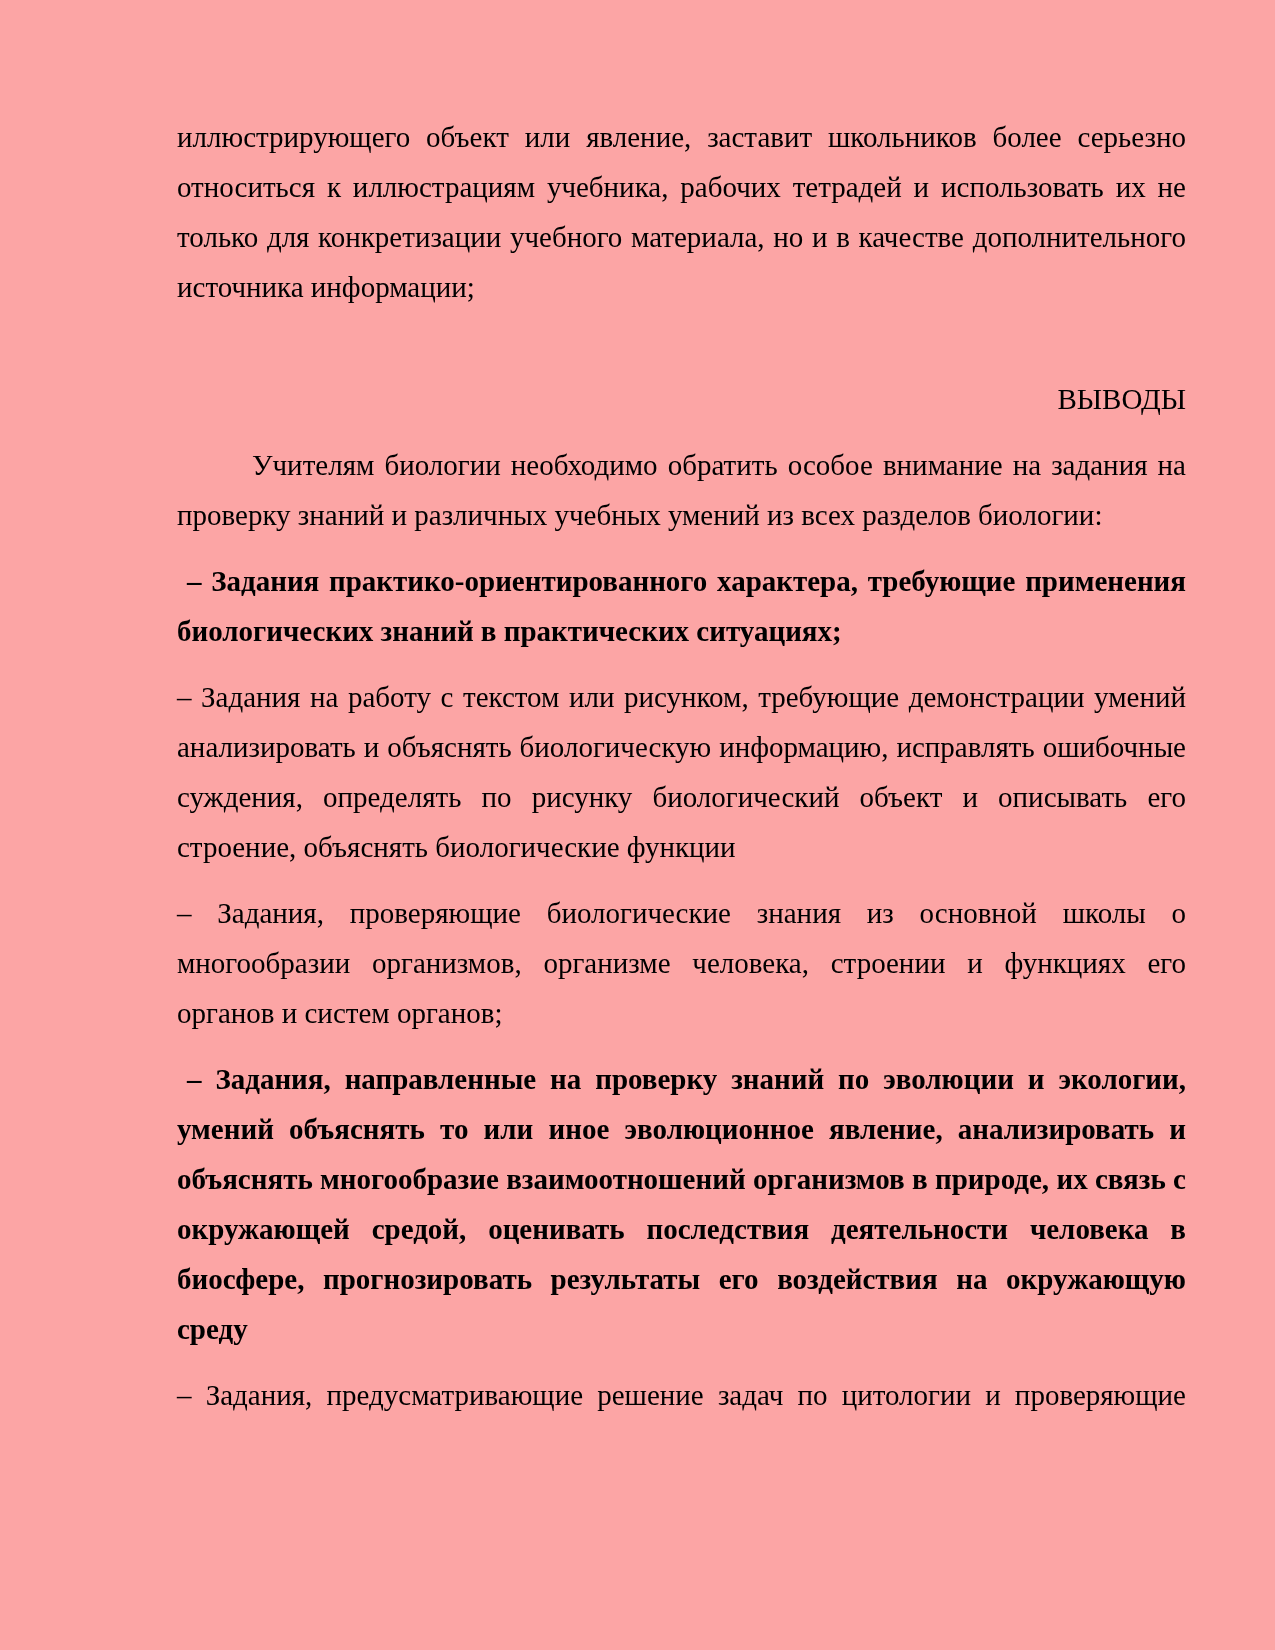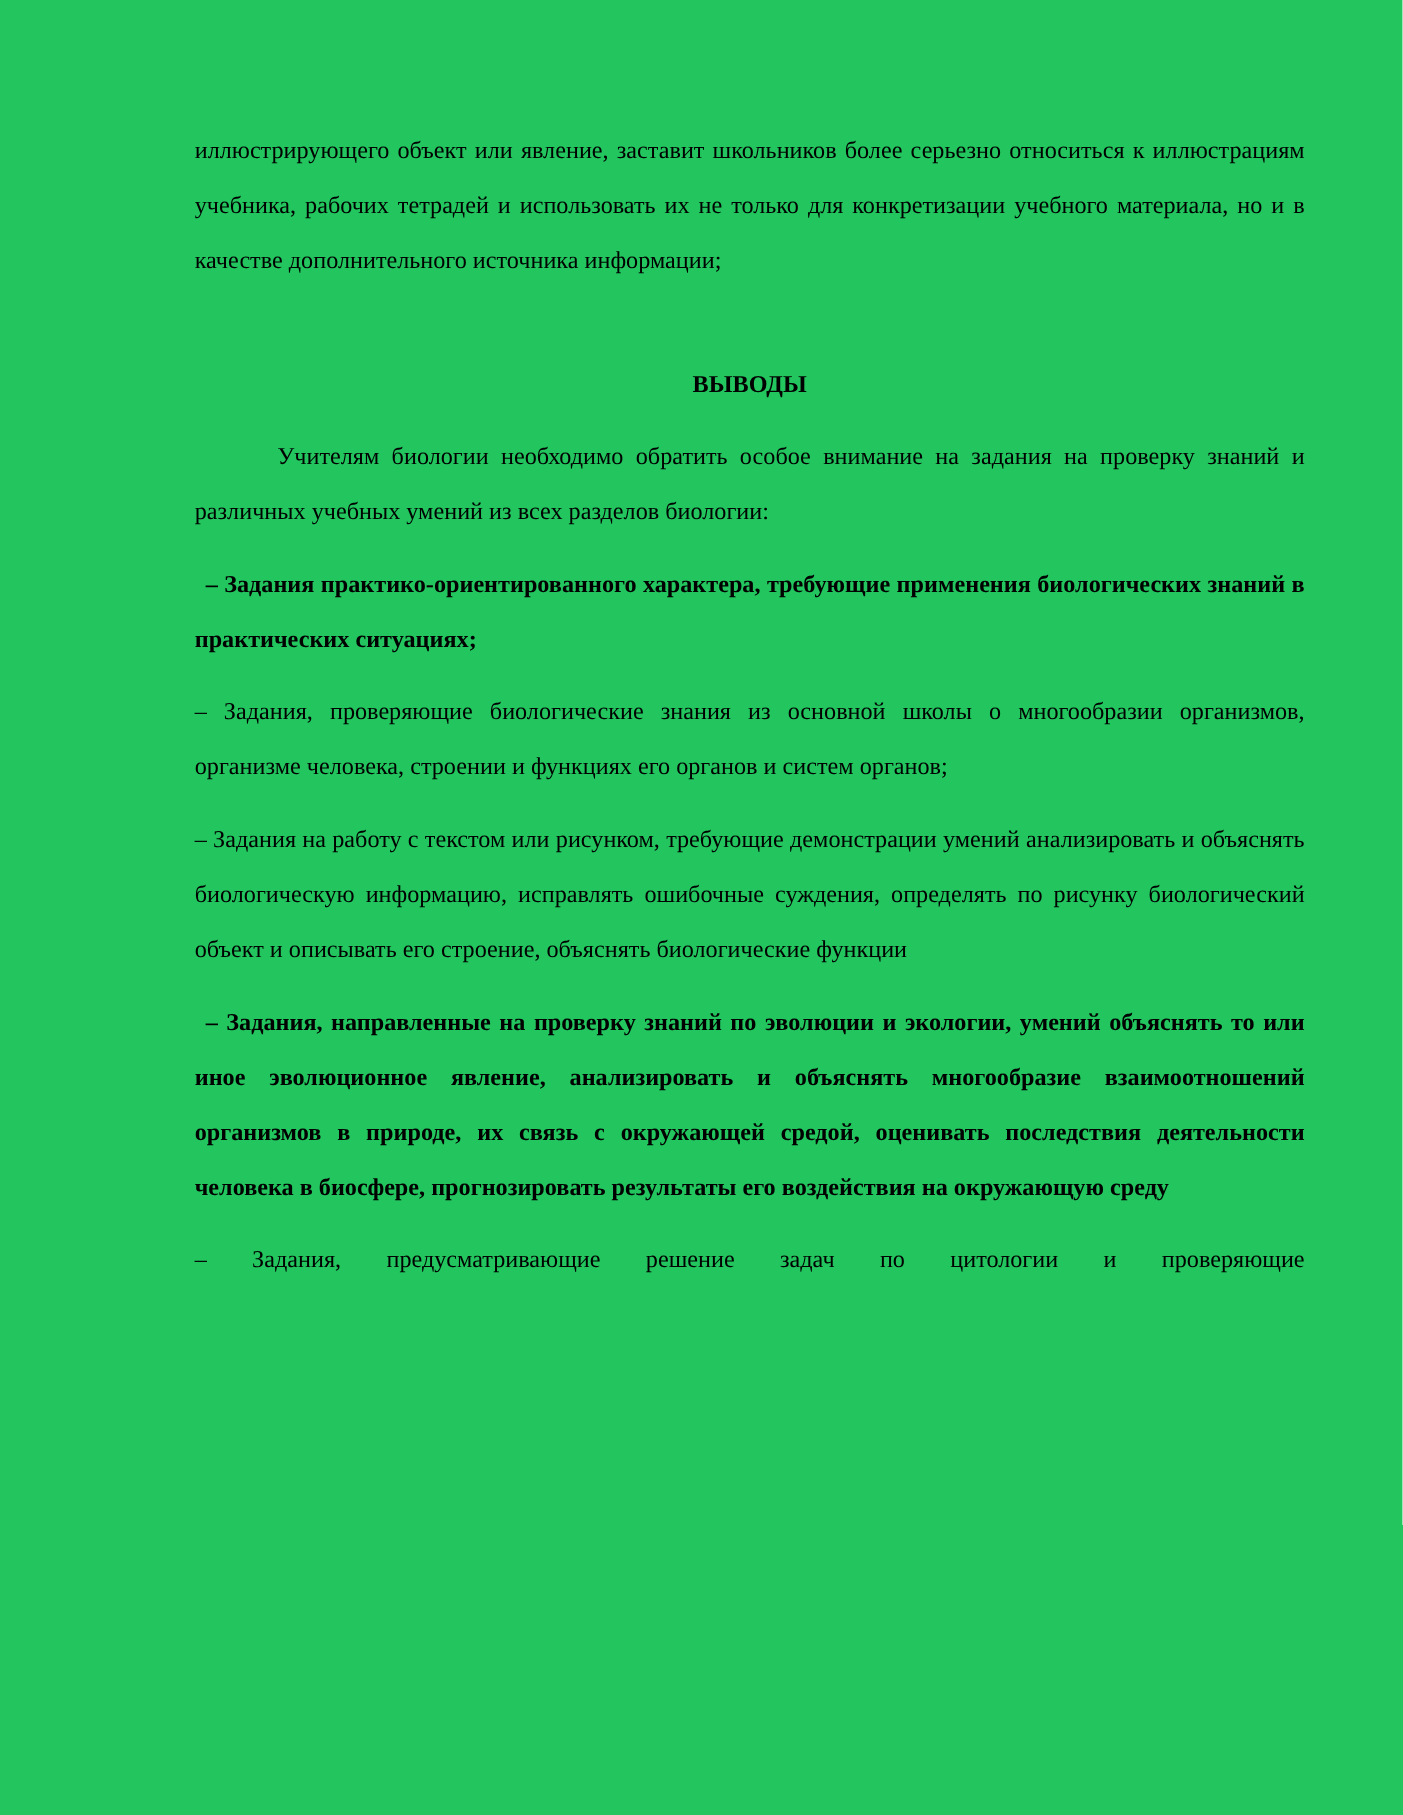--- a/index.html
+++ b/index.html
@@ -5,43 +5,43 @@
   html, body {
     margin: 0;
     padding: 0;
     background: #ffffff;
   }
   .page {
     position: relative;
     width: 1275px;
     height: 1650px;
     box-sizing: border-box;
-    background: #22c55e;
+    background: #fca5a5;
     padding: 112px 89px 0 177px;
     font-family: "Liberation Serif", "DejaVu Serif", serif;
-    font-size: 22px;
+    font-size: 29px;
     line-height: 50px;
     color: #000000;
     overflow: hidden;
   }
   .para {
     margin: 0 0 16px 0;
     text-align: justify;
   }
   .indent {
     text-indent: 75px;
   }
   .sp {
     text-indent: 10px;
     font-weight: bold;
   }
   .heading {
     margin: 62px 0 16px 0;
-    text-align: center;
-    font-weight: bold;
+    text-align: right;
+    font-weight: normal;
     text-indent: 0;
   }
   .fill-last {
     text-align-last: justify;
   }
   .num {
     font-weight: bold;
   }
 </style>
 </head>
@@ -51,21 +51,21 @@
 
   <p class="para">иллюстрирующего объект или явление, заставит школьников более серьезно относиться к иллюстрациям учебника, рабочих тетрадей и использовать их не только для конкретизации учебного материала, но и в качестве дополнительного источника информации;</p>
 
 
   <p class="para heading">ВЫВОДЫ</p>
 
   <p class="para indent">Учителям биологии необходимо обратить особое внимание на задания на проверку знаний и различных учебных умений из всех разделов биологии:</p>
 
   <p class="para sp">– Задания практико-ориентированного характера, требующие применения биологических знаний в практических ситуациях;</p>
 
+  <p class="para">– Задания на работу с текстом или рисунком, требующие демонстрации умений анализировать и объяснять биологическую информацию, исправлять ошибочные суждения, определять по рисунку биологический объект и описывать его строение, объяснять биологические функции</p>
+
   <p class="para">– Задания, проверяющие биологические знания из основной школы о многообразии организмов, организме человека, строении и функциях его органов и систем органов;</p>
-
-  <p class="para">– Задания на работу с текстом или рисунком, требующие демонстрации умений анализировать и объяснять биологическую информацию, исправлять ошибочные суждения, определять по рисунку биологический объект и описывать его строение, объяснять биологические функции</p>
 
   <p class="para sp">– Задания, направленные на проверку знаний по эволюции и экологии, умений объяснять то или иное эволюционное явление, анализировать и объяснять многообразие взаимоотношений организмов в природе, их связь с окружающей средой, оценивать последствия деятельности человека в биосфере, прогнозировать результаты его воздействия на окружающую среду</p>
 
   <p class="para fill-last">– Задания, предусматривающие решение задач по цитологии и проверяющие</p>
 
 </div>
 
 </body></html>

